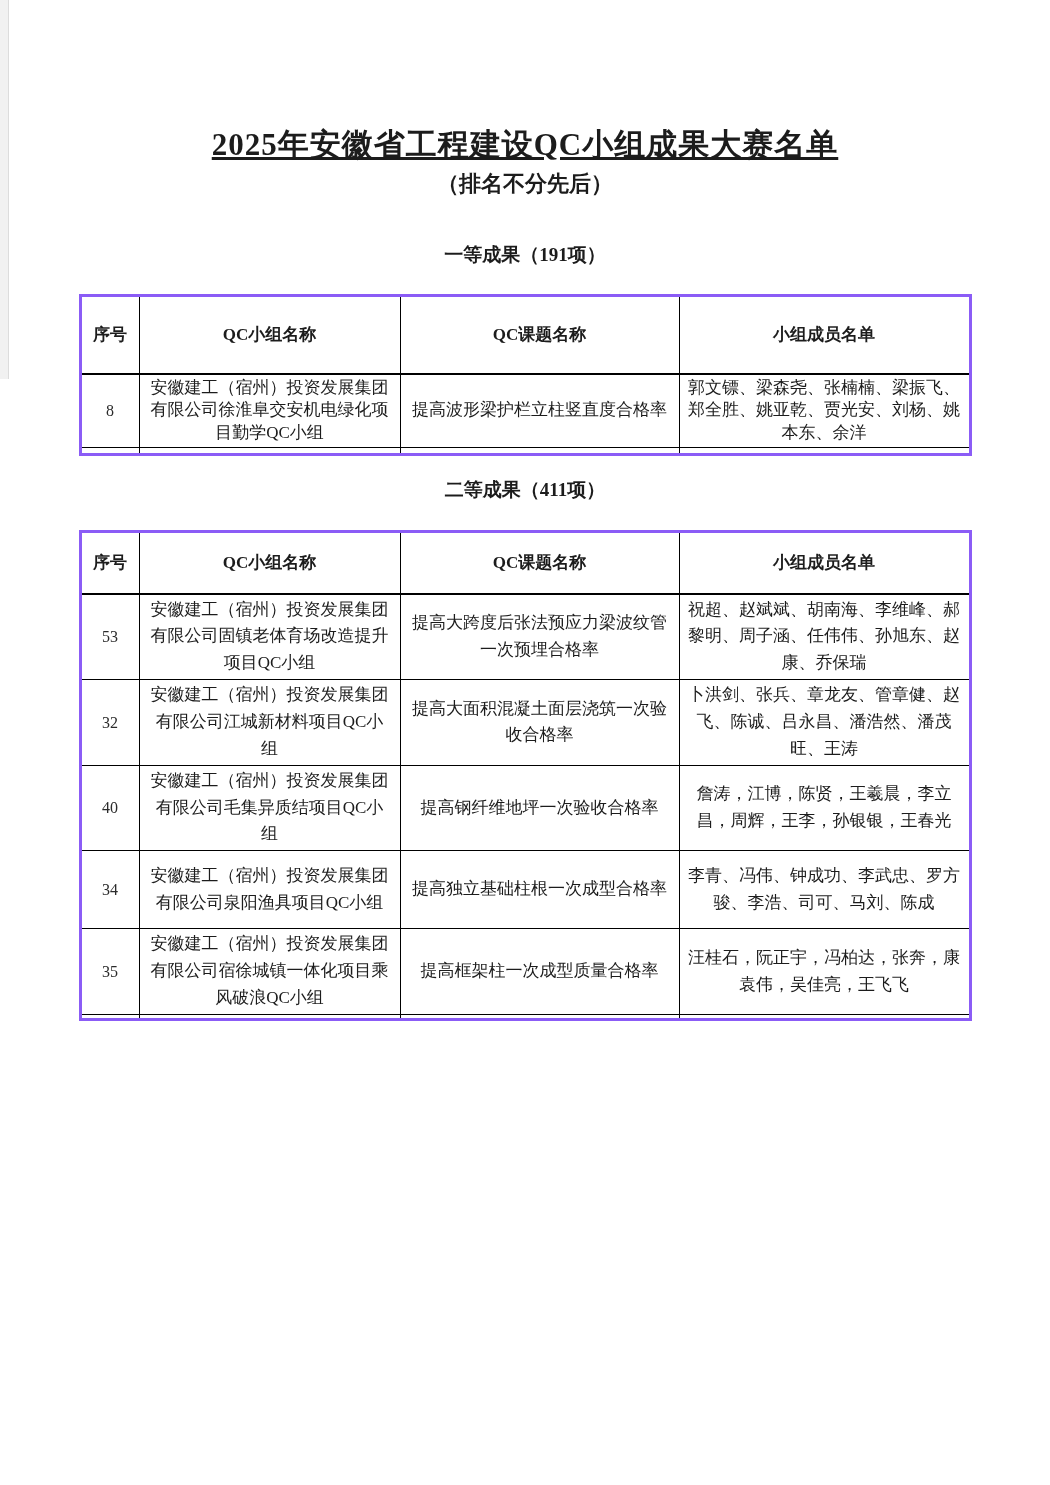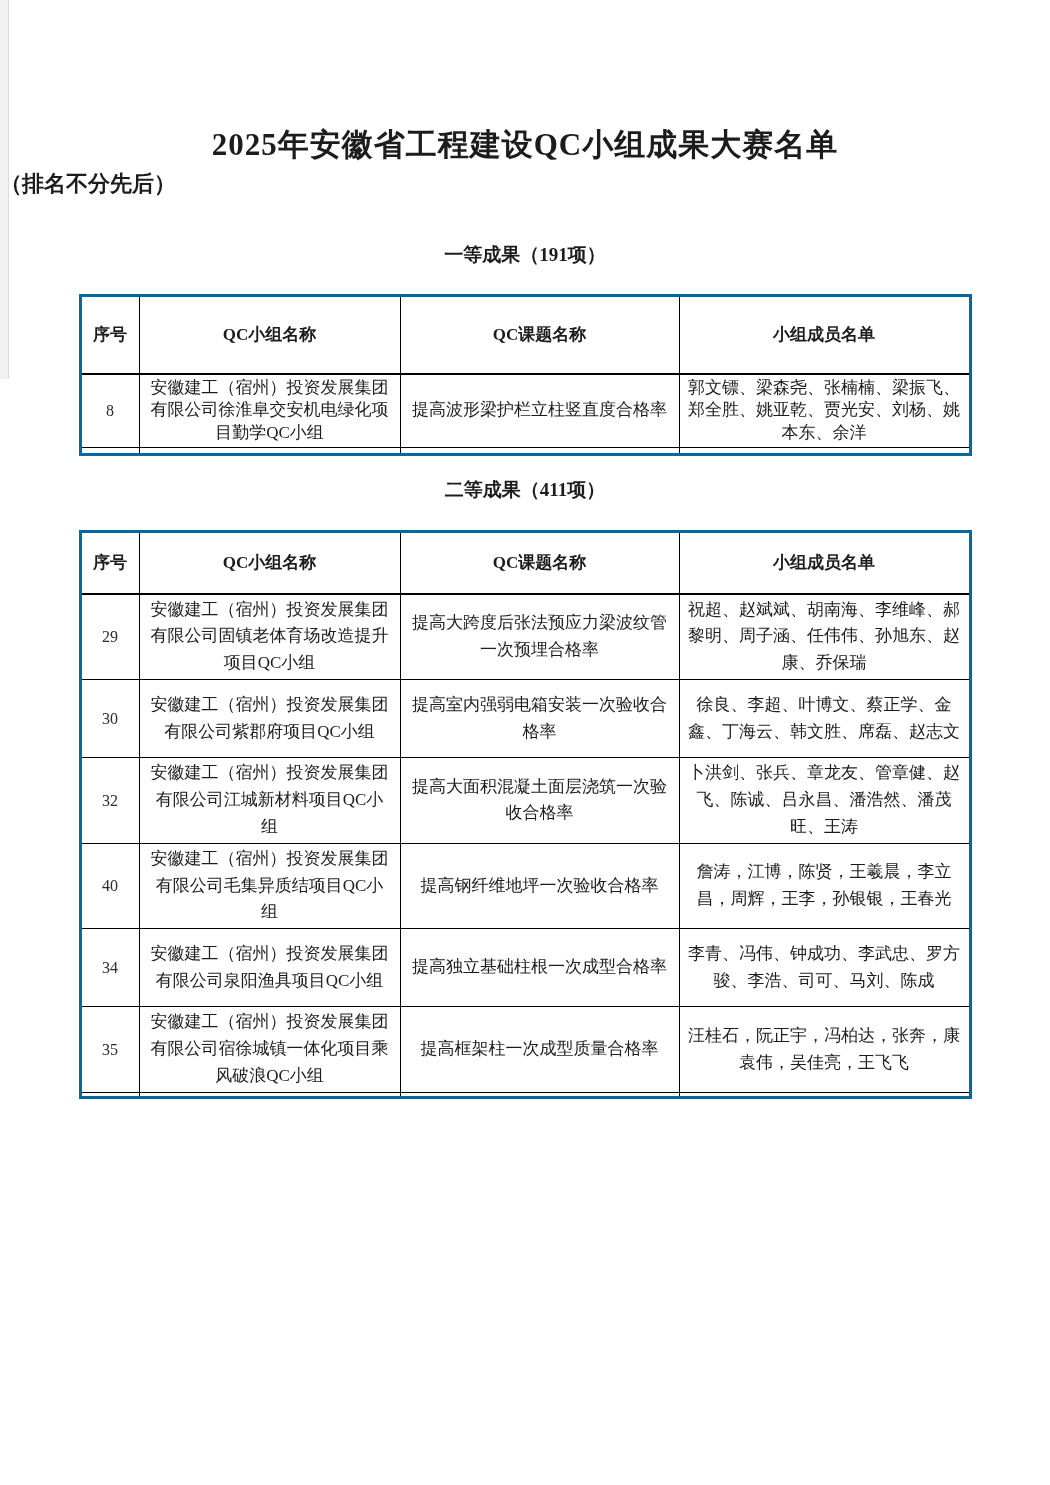--- a/index.html
+++ b/index.html
@@ -19,40 +19,42 @@
     background: #f1f1f1;
     border-right: 1px solid #dcdcdc;
   }
   .doc-title {
     margin-top: 126px;
     text-align: center;
     font-size: 31px;
     font-weight: bold;
     letter-spacing: 1px;
     line-height: 1.25;
+    text-decoration: underline;
   }
   .doc-subtitle {
+    text-align: center;
     font-size: 22px;
     font-weight: bold;
     margin-top: 5px;
     line-height: 1.25;
   }
   .section-heading {
     text-align: center;
     font-size: 19px;
     font-weight: bold;
     line-height: 1.25;
   }
   .section-first .section-heading { margin-top: 46px; }
   .section-second .section-heading { margin-top: 22px; }
   table.results-table {
     width: 890px;
     margin: 27px auto 0;
     border-collapse: collapse;
-    border: 3px solid #0369a1;
+    border: 3px solid #8b5cf6;
     table-layout: fixed;
   }
   .section-second table.results-table { margin-top: 28px; }
   col.c-no      { width: 59px; }
   col.c-group   { width: 261px; }
   col.c-topic   { width: 279px; }
   col.c-members { width: 291px; }
   th, td {
     border: 1.5px solid #000;
     text-align: center;
@@ -130,32 +132,26 @@
       <tr>
         <th>序号</th>
         <th>QC小组名称</th>
         <th>QC课题名称</th>
         <th>小组成员名单</th>
       </tr>
     </thead>
     <tbody>
 
         <tr>
-          <td class="cell-no">29</td>
+          <td class="cell-no">53</td>
           <td class="cell-group">安徽建工（宿州）投资发展集团有限公司固镇老体育场改造提升项目QC小组</td>
           <td class="cell-topic">提高大跨度后张法预应力梁波纹管一次预埋合格率</td>
           <td class="cell-members">祝超、赵斌斌、胡南海、李维峰、郝黎明、周子涵、任伟伟、孙旭东、赵康、乔保瑞</td>
         </tr>
 
-        <tr>
-          <td class="cell-no">30</td>
-          <td class="cell-group">安徽建工（宿州）投资发展集团有限公司紫郡府项目QC小组</td>
-          <td class="cell-topic">提高室内强弱电箱安装一次验收合格率</td>
-          <td class="cell-members">徐良、李超、叶博文、蔡正学、金鑫、丁海云、韩文胜、席磊、赵志文</td>
-        </tr>
 
 
         <tr>
           <td class="cell-no">32</td>
           <td class="cell-group">安徽建工（宿州）投资发展集团有限公司江城新材料项目QC小组</td>
           <td class="cell-topic">提高大面积混凝土面层浇筑一次验收合格率</td>
           <td class="cell-members">卜洪剑、张兵、章龙友、管章健、赵飞、陈诚、吕永昌、潘浩然、潘茂旺、王涛</td>
         </tr>
 
         <tr>

